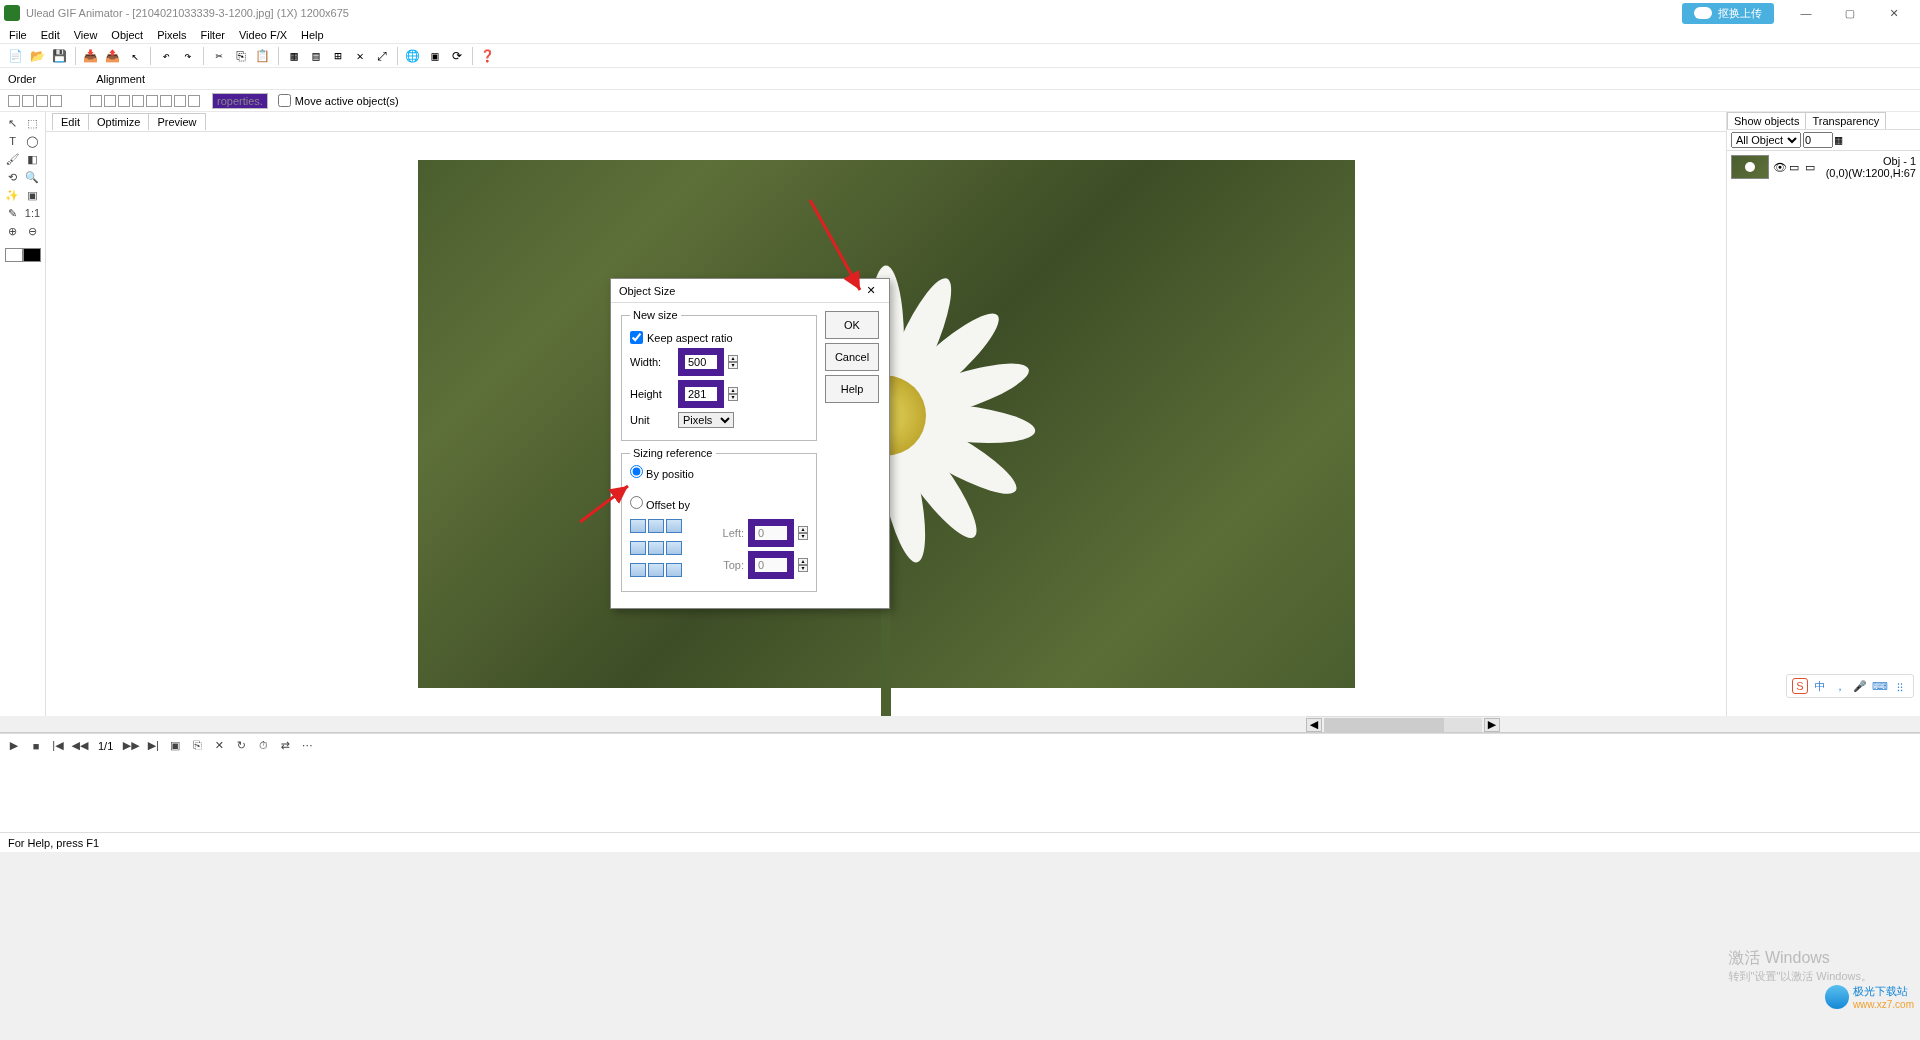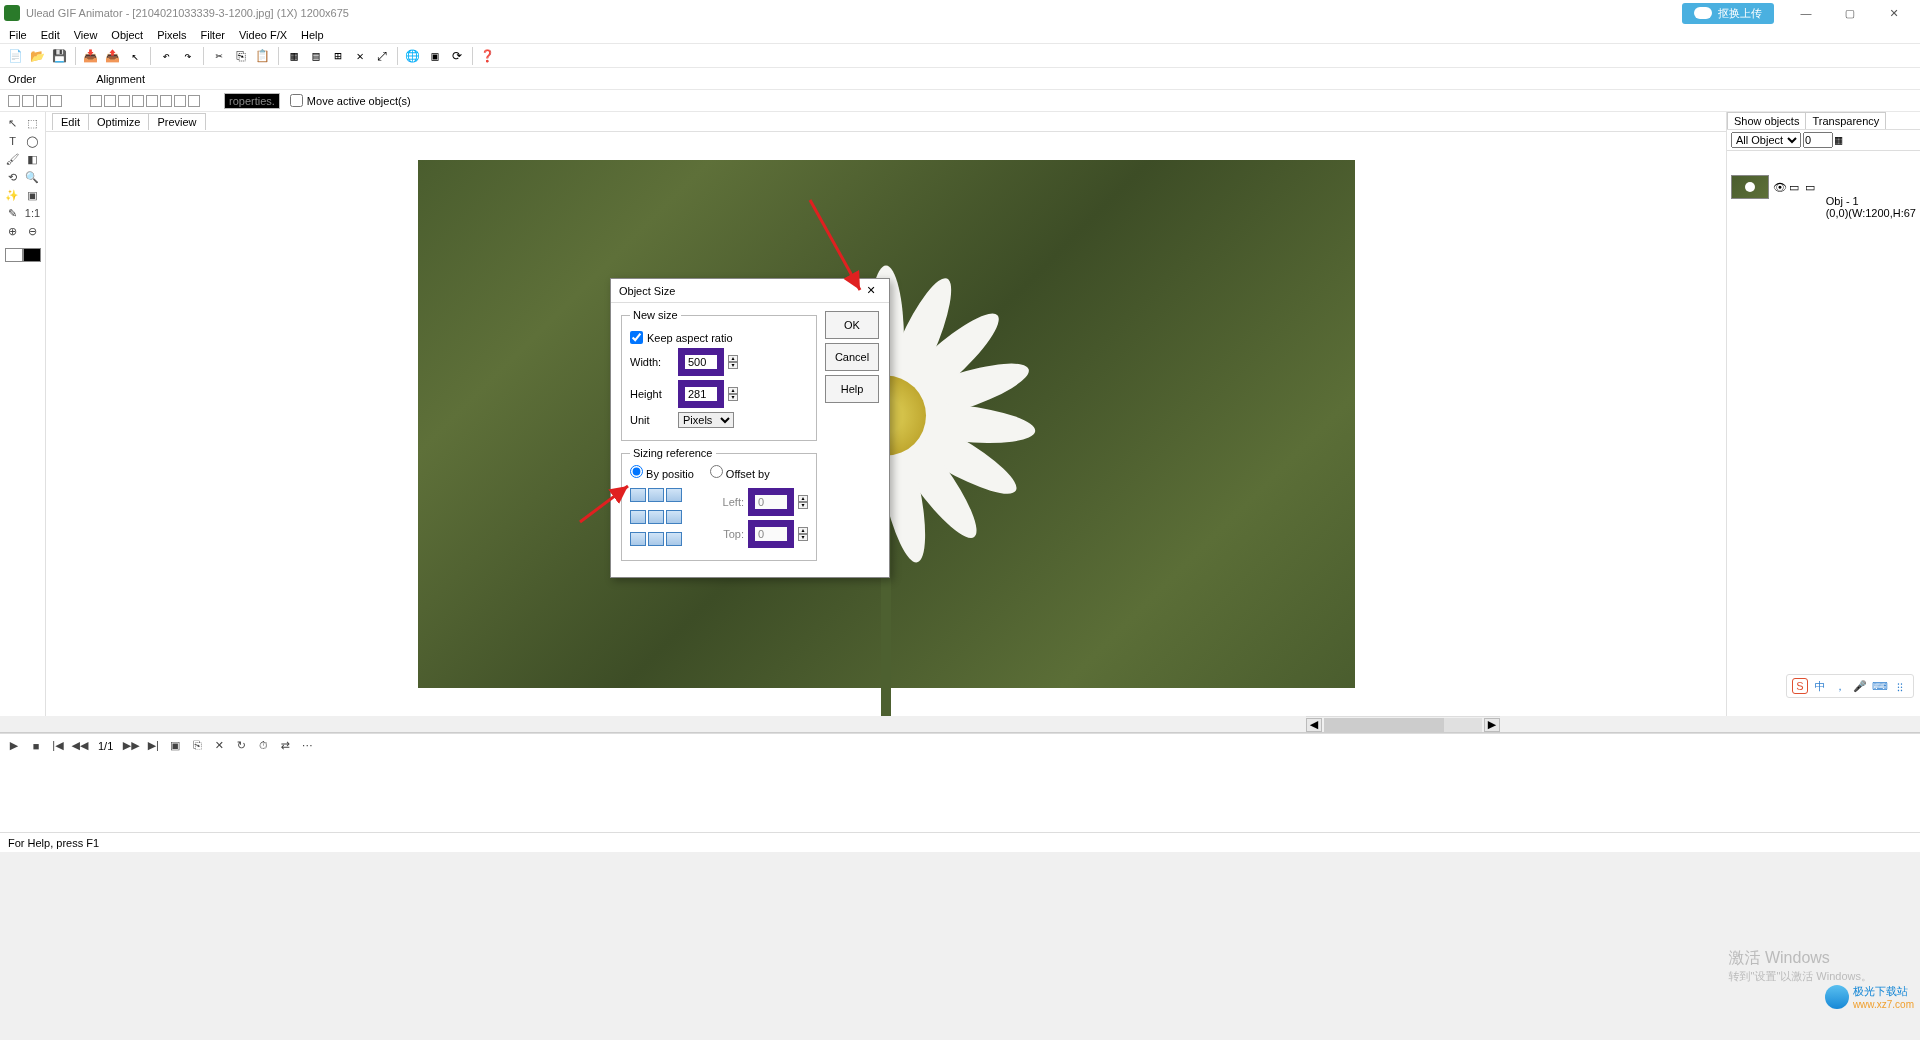--- a/index.html
+++ b/index.html
@@ -20,21 +20,21 @@
 
 
 .toolbar { height: 24px; background: #fff; display: flex; align-items: center; padding: 2px 6px; gap: 2px; border-bottom: 1px solid #e8e8e8; }
 .toolbar .tbtn { width: 20px; height: 20px; display: inline-flex; justify-content: center; align-items: center; border: 1px solid transparent; }
 .toolbar .sep { width: 1px; height: 18px; background: #d0d0d0; margin: 0 3px; }
 
 .secondbar { height: 22px; background: #fff; display: flex; align-items: center; padding: 0 8px; border-bottom: 1px solid #e8e8e8; }
 .secondbar .lbl { color:#000; margin-right: 60px; }
 .secondbar .align-icons { display:flex; gap:2px; }
 .secondbar .a-icon { width:12px; height:12px; border:1px solid #999; }
-.secondbar .propbtn { border:1px solid #bbb; padding:1px 4px; background:#000000; margin-left:24px; color:#888; }
+.secondbar .propbtn { border:1px solid #bbb; padding:1px 4px; background:#4c1d95; margin-left:12px; color:#888; }
 .secondbar .chk { margin-left:10px; display:flex; align-items:center; gap:4px; }
 
 
 .main { display: flex; height: 604px; background:#fff; }
 .toolpalette { width: 46px; background: #fff; border-right: 1px solid #e0e0e0; display: flex; flex-direction: column; align-items: center; padding-top: 2px; }
 .toolpalette .row { display: flex; }
 .toolpalette .tool { width: 20px; height: 18px; display:flex; justify-content:center; align-items:center; color:#444; }
 .toolpalette .swatch-row { display:flex; margin-top:8px; }
 .toolpalette .swatch { width:18px; height:14px; border:1px solid #888; }
 
@@ -52,21 +52,21 @@
 .rp-header { display:flex; border-bottom:1px solid #ddd; }
 .rp-tab { padding:2px 6px; border:1px solid #ccc; border-bottom:none; margin-right:-1px; }
 .rp-controls { padding:2px 4px; display:flex; align-items:center; gap:2px; border-bottom:1px solid #ddd; }
 .rp-controls select { font-size:11px; width:70px; }
 .rp-controls input { width:30px; font-size:11px; }
 .obj-row { display:flex; align-items:center; padding:4px; gap:4px; }
 .obj-thumb { width:38px; height:24px; border:1px solid #888; background: linear-gradient(135deg,#4a5d2e,#5e7039); position:relative; }
 .obj-thumb::after { content:''; position:absolute; left:50%; top:50%; width:10px; height:10px; background:#fff; border-radius:50%; transform:translate(-50%,-50%); }
 .obj-icons { display:flex; gap:4px; }
 .obj-icons .oi { width:12px; height:12px; }
-.obj-text { margin-left:auto; font-size:10px;margin-top:40px; }
+.obj-text { margin-left:auto; text-align:right; font-size:10px; }
 
 .hscroll { height:16px; background:#f0f0f0; border-top:1px solid #ddd; display:flex; align-items:center; }
 .hscroll .arrow { width:16px; height:14px; border:1px solid #bbb; background:#e8e8e8; display:flex; justify-content:center; align-items:center; }
 .hscroll .track { flex:1; height:14px; background:#e0e0e0; margin:0 2px; }
 .hscroll .thumb { height:14px; background:#ccc; width:120px; }
 
 
 .timeline { height: 100px; background:#fff; border-top:1px solid #ccc; display:flex; flex-direction:column; }
 .frame-strip { height:72px; padding:4px; display:flex; }
 .frame { width:62px; border:1px solid #999; display:flex; flex-direction:column; background:#fff; }
@@ -92,21 +92,21 @@
 fieldset { border:1px solid #bbb; padding:6px 8px 8px; margin-bottom:6px; }
 legend { font-size:11px; padding:0 3px; }
 .form-row { display:flex; align-items:center; gap:4px; margin:4px 0; }
 .form-row label { width:44px; }
 .form-row input[type=text] { width:46px; border:7px solid #4c1d95; padding:1px 3px; font-size:11px; }
 .form-row select { width:56px; border:1px solid #888; font-size:11px; }
 .spinner { width:10px; display:flex; flex-direction:column; }
 .spinner div { height:7px; border:1px solid #888; font-size:6px; text-align:center; line-height:5px; background:#f4f4f4; }
 .pos-grid { display:grid; grid-template-columns:repeat(3,16px); gap:2px; margin-top:4px; }
 .pos-grid .cell { width:16px; height:14px; border:1px solid #4080c0; background: linear-gradient(#d0e4f7,#a8c8e8); }
-.radio-row { display:flex; gap:16px; margin-bottom:4px; }
+.radio-row { display:flex; gap:16px; margin-bottom:4px;flex-direction:column; }
 .offset-inputs { margin-left:70px; }
 .offset-inputs .form-row label { width:34px; text-align:right; color:#888; }
 .offset-inputs input { color:#888; width:38px; }
 
 
 .arrow-svg { position:absolute; pointer-events:none; }
 
 
 .activate { position:absolute; right:48px; bottom:56px; color:#bbb; text-align:left; }
 .activate .l1 { font-size:16px; }

